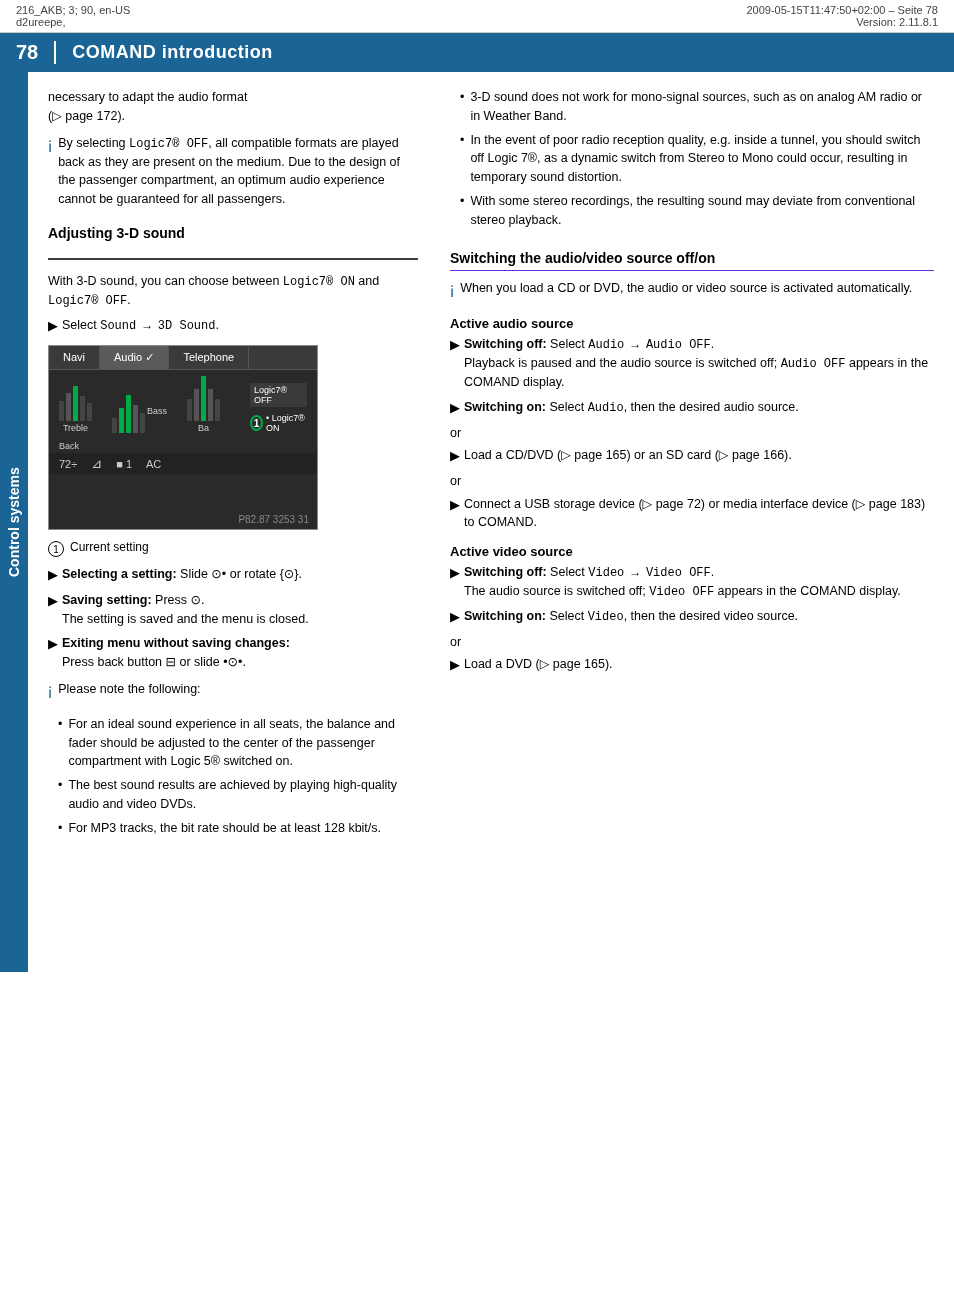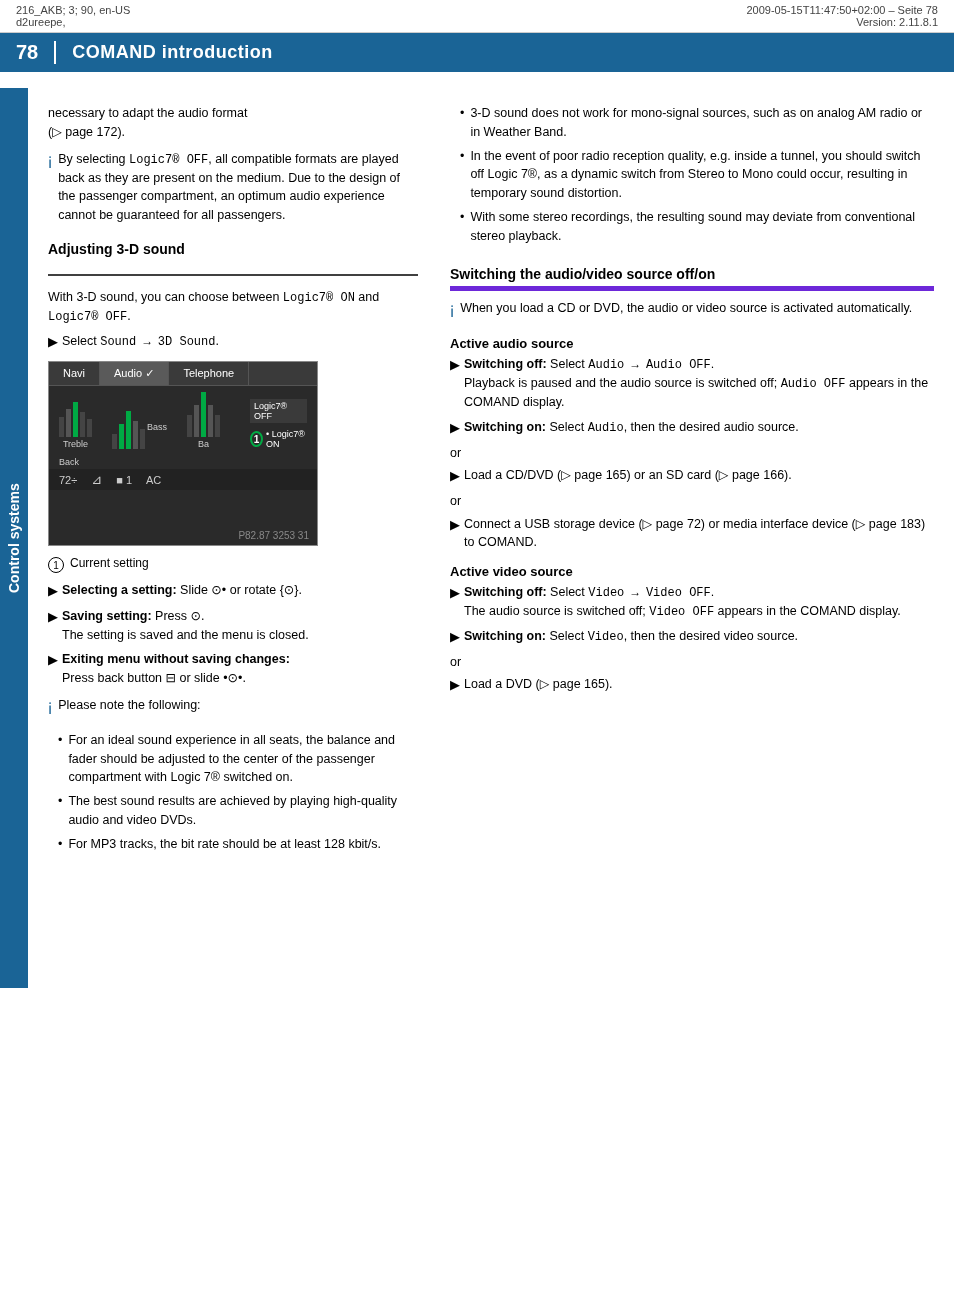--- a/index.html
+++ b/index.html
@@ -22,21 +22,21 @@
       border-bottom: 1px solid #ccc;
     }
 
     
     .chapter-header {
       display: flex;
       align-items: center;
       background: #1a6496;
       color: #fff;
       padding: 8px 16px;
-      margin-bottom: 16px;
+      margin-bottom: 0;
     }
     .chapter-number {
       font-size: 20px;
       font-weight: bold;
       margin-right: 16px;
       border-right: 2px solid #fff;
       padding-right: 16px;
     }
     .chapter-title {
       font-size: 18px;
@@ -237,21 +237,21 @@
       font-weight: bold;
       font-size: 13px;
       margin-top: 12px;
       margin-bottom: 4px;
     }
 
     
     .section-heading-right {
       font-size: 14px;
       font-weight: bold;
-      border-bottom: 5px solid #6d28d9;
+      border-bottom: 1px solid #6d28d9;
       padding-bottom: 3px;
       margin-bottom: 8px;
       margin-top: 0;
       line-height: 1.3;
     }
 
     .top-info-text {
       font-size: 12.5px;
       line-height: 1.5;
       margin-bottom: 8px;
@@ -384,21 +384,21 @@
         <span><span class="bold-lead">Exiting menu without saving changes:</span><br>Press back button ⊟ or slide •⊙•.</span>
       </div>
 
       <div class="info-box" style="margin-top:8px;">
         <span class="info-icon">ℹ</span>
         <span>Please note the following:</span>
       </div>
 
       <div class="bullet-item">
         <span class="bullet-dot">•</span>
-        <span>For an ideal sound experience in all seats, the balance and fader should be adjusted to the center of the passenger compartment with Logic 7® switched on.</span>
+        <span>For an ideal sound experience in all seats, the balance and fader should be adjusted to the center of the passenger compartment with Logic 5® switched on.</span>
       </div>
       <div class="bullet-item">
         <span class="bullet-dot">•</span>
         <span>The best sound results are achieved by playing high-quality audio and video DVDs.</span>
       </div>
       <div class="bullet-item">
         <span class="bullet-dot">•</span>
         <span>For MP3 tracks, the bit rate should be at least 128 kbit/s.</span>
       </div>
 

